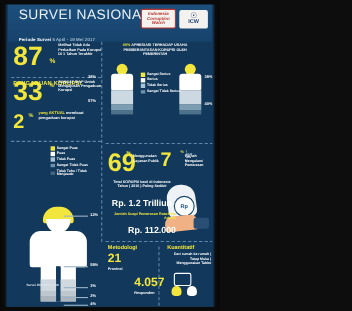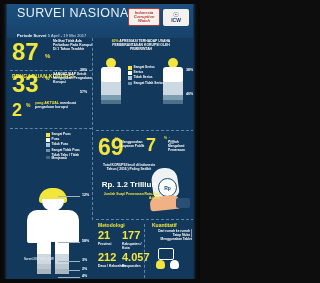--- a/index.html
+++ b/index.html
@@ -258,40 +258,33 @@
     <div style="position:absolute;left:8px;top:16px;width:17px;height:17px;border:1.6px solid #1a4a73;border-radius:50%;background:#fafcfd;display:flex;align-items:center;justify-content:center;">
       <span style="font-size:5px;color:#1a4a73;font-weight:bold;">Rp</span>
     </div>
     <div style="position:absolute;left:0px;top:34px;width:30px;height:14px;background:#f0b184;border-radius:7px 7px 3px 3px;transform:rotate(-6deg);"></div>
     <div style="position:absolute;left:26px;top:36px;width:14px;height:10px;background:#2a4f74;border-radius:2px;"></div>
   </div>
 
   <div class="totkor">Total KORUPSI kecil di Indonesia Tahun ( 2016 ) Paling Sedikit</div>
   <div class="rp1">Rp. 1.2 Trilliun</div>
   <div class="suap">Jumlah Suap/ Pemerasan Rata-Rata Adalah</div>
+  <div class="rp2">Rp. 112.000</div>
 
   <div class="meto-box">
     <div class="meto-t">Metodologi</div>
     <div class="kuan-t">Kuantitatif</div>
     <div class="kuan-x">Dari rumah ke rumah ( Tatap Muka ) Menggunakan Tablet</div>
     <div style="position:absolute;left:62px;top:26px;width:14px;height:10px;border:1.4px solid #ffffff;border-radius:2px;"></div>
     <div style="position:absolute;left:60px;top:38px;width:9px;height:9px;background:#f2e63c;border-radius:50% 50% 3px 3px;"></div>
     <div style="position:absolute;left:74px;top:38px;width:9px;height:9px;background:#ffffff;border-radius:50% 50% 3px 3px;"></div>
 
     <div class="m-cell" style="left:2px;top:8px;">
       <div class="n">21</div>
       <div class="l">Provinsi</div>
-    </div>
-    <div class="m-cell" style="left:26px;top:8px;width:26px;">
-      <div class="n">177</div>
-      <div class="l">Kabupaten / Kota</div>
-    </div>
-    <div class="m-cell" style="left:2px;top:30px;">
-      <div class="n">212</div>
-      <div class="l">Desa / Kelurahan</div>
     </div>
     <div class="m-cell" style="left:26px;top:30px;width:26px;">
       <div class="n">4.057</div>
       <div class="l">Responden</div>
     </div>
   </div>
 
   <div class="bigfig">
     <div class="bf-helmet"></div>
     <div class="bf-face"></div>

